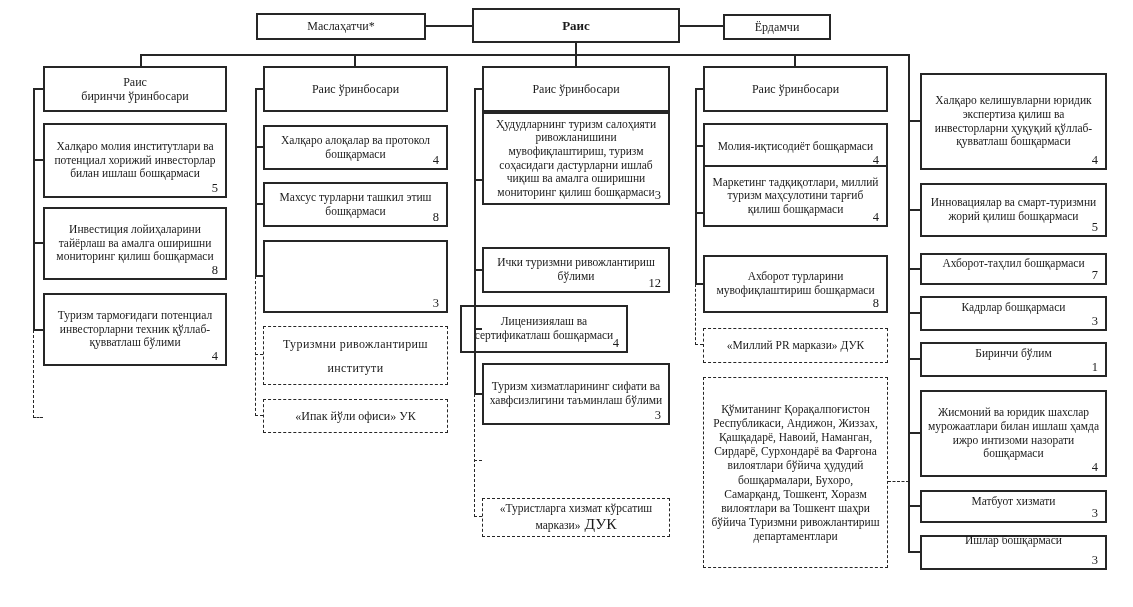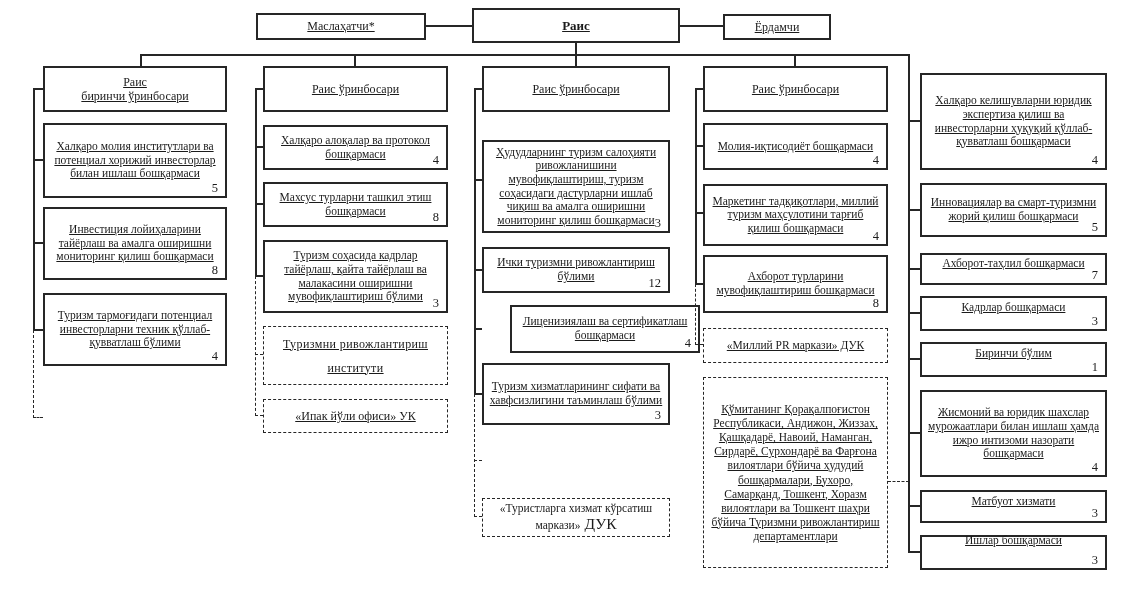--- a/index.html
+++ b/index.html
@@ -8,21 +8,21 @@
     font-family:"Liberation Serif","DejaVu Serif",serif; color:#1b1b1b;
     overflow:hidden;
   }
   .box {
     position:absolute; box-sizing:border-box; background:#fff;
     border:2px solid #262626;
     display:flex; align-items:center; justify-content:center;
     text-align:center; font-size:11.5px; line-height:1.18; padding:2px 5px;
   }
   .box.dashed { border:1.5px dashed #262626; }
-  .lbl { white-space:pre-line; display:block; width:100%;text-decoration:underline; }
+  .lbl { white-space:pre-line; display:block; width:100%; }
   .cnt { position:absolute; right:7px; bottom:0px; font-size:12.5px; line-height:1.1; }
   .hdr { font-size:12px; }
   .chairman { font-weight:bold; font-size:13px; }
   .topbox { font-size:12px; }
   .inst { line-height:2.0; letter-spacing:0.4px; font-size:12px; }
   .duk-big { font-size:15.5px; margin-left:4px;text-align:center; }
   .hl { position:absolute; height:0; border-top:2px solid #262626; }
   .vl { position:absolute; width:0;  border-left:2px solid #262626; }
   .hl.d { border-top:1.5px dashed #262626; }
   .vl.d { border-left:1.5px dashed #262626; }
@@ -80,21 +80,20 @@
   </div>
   <div class="box" style="left:263px;top:125px;width:185px;height:45px">
     <span class="lbl">Халқаро алоқалар ва протокол бошқармаси</span>
     <span class="cnt">4</span>
   </div>
   <div class="box" style="left:263px;top:182px;width:185px;height:45px">
     <span class="lbl">Махсус турларни ташкил этиш бошқармаси</span>
     <span class="cnt">8</span>
   </div>
   <div class="box" style="left:263px;top:240px;width:185px;height:73px">
-    <span class="lbl">Туризм соҳасида кадрлар тайёрлаш, қайта тайёрлаш ва малакасини оширишни мувофиқлаштириш бўлими</span>
     <span class="cnt">3</span>
   </div>
   <div class="box dashed inst" style="left:263px;top:326px;width:185px;height:59px">
     <span class="lbl">Туризмни ривожлантириш
 институти</span>
   </div>
   <div class="box dashed" style="left:263px;top:399px;width:185px;height:34px;font-size:12px">
     <span class="lbl">«Ипак йўли офиси» УК</span>
   </div>
   <div class="hl" style="left:255px;top:88px;width:8px"></div>
@@ -102,29 +101,29 @@
   <div class="hl" style="left:255px;top:146px;width:8px"></div>
   <div class="hl" style="left:255px;top:203px;width:8px"></div>
   <div class="hl" style="left:255px;top:275px;width:8px"></div>
   <div class="vl d" style="left:255px;top:276px;height:140px"></div>
   <div class="hl d" style="left:255px;top:354px;width:8px"></div>
   <div class="hl d" style="left:255px;top:415px;width:8px"></div>
 
   <div class="box hdr" style="left:482px;top:66px;width:188px;height:46px">
     <span class="lbl">Раис ўринбосари</span>
   </div>
-  <div class="box" style="left:482px;top:140px;width:188px;height:93px">
+  <div class="box" style="left:482px;top:112px;width:188px;height:93px">
     <span class="lbl">Ҳудудларнинг туризм салоҳияти ривожланишини мувофиқлаштириш, туризм соҳасидаги дастурларни ишлаб чиқиш ва амалга оширишни мониторинг қилиш бошқармаси</span>
     <span class="cnt">3</span>
   </div>
   <div class="box" style="left:482px;top:247px;width:188px;height:46px">
     <span class="lbl">Ички туризмни ривожлантириш бўлими</span>
     <span class="cnt">12</span>
   </div>
-  <div class="box" style="left:510px;top:305px;width:190px;height:48px">
+  <div class="box" style="left:460px;top:305px;width:168px;height:48px">
     <span class="lbl">Лиценизиялаш ва сертификатлаш бошқармаси</span>
     <span class="cnt">4</span>
   </div>
   <div class="box" style="left:482px;top:363px;width:188px;height:62px">
     <span class="lbl">Туризм хизматларининг сифати ва хавфсизлигини таъминлаш бўлими</span>
     <span class="cnt">3</span>
   </div>
   <div class="box dashed" style="left:482px;top:498px;width:188px;height:39px">
     <span style="display:inline">
       <span>«Туристларга хизмат кўрсатиш маркази»</span><span class="duk-big">ДУК</span>
@@ -140,21 +139,21 @@
   <div class="hl d" style="left:474px;top:460px;width:8px"></div>
   <div class="hl d" style="left:474px;top:516px;width:8px"></div>
 
   <div class="box hdr" style="left:703px;top:66px;width:185px;height:46px">
     <span class="lbl">Раис ўринбосари</span>
   </div>
   <div class="box" style="left:703px;top:123px;width:185px;height:47px">
     <span class="lbl">Молия-иқтисодиёт бошқармаси</span>
     <span class="cnt">4</span>
   </div>
-  <div class="box" style="left:703px;top:184px;width:185px;height:62px">
+  <div class="box" style="left:703px;top:165px;width:185px;height:62px">
     <span class="lbl">Маркетинг тадқиқотлари, миллий туризм маҳсулотини тарғиб қилиш бошқармаси</span>
     <span class="cnt">4</span>
   </div>
   <div class="box" style="left:703px;top:255px;width:185px;height:58px">
     <span class="lbl">Ахборот турларини мувофиқлаштириш бошқармаси</span>
     <span class="cnt">8</span>
   </div>
   <div class="box dashed" style="left:703px;top:328px;width:185px;height:35px">
     <span class="lbl">«Миллий PR маркази» ДУК</span>
   </div>

